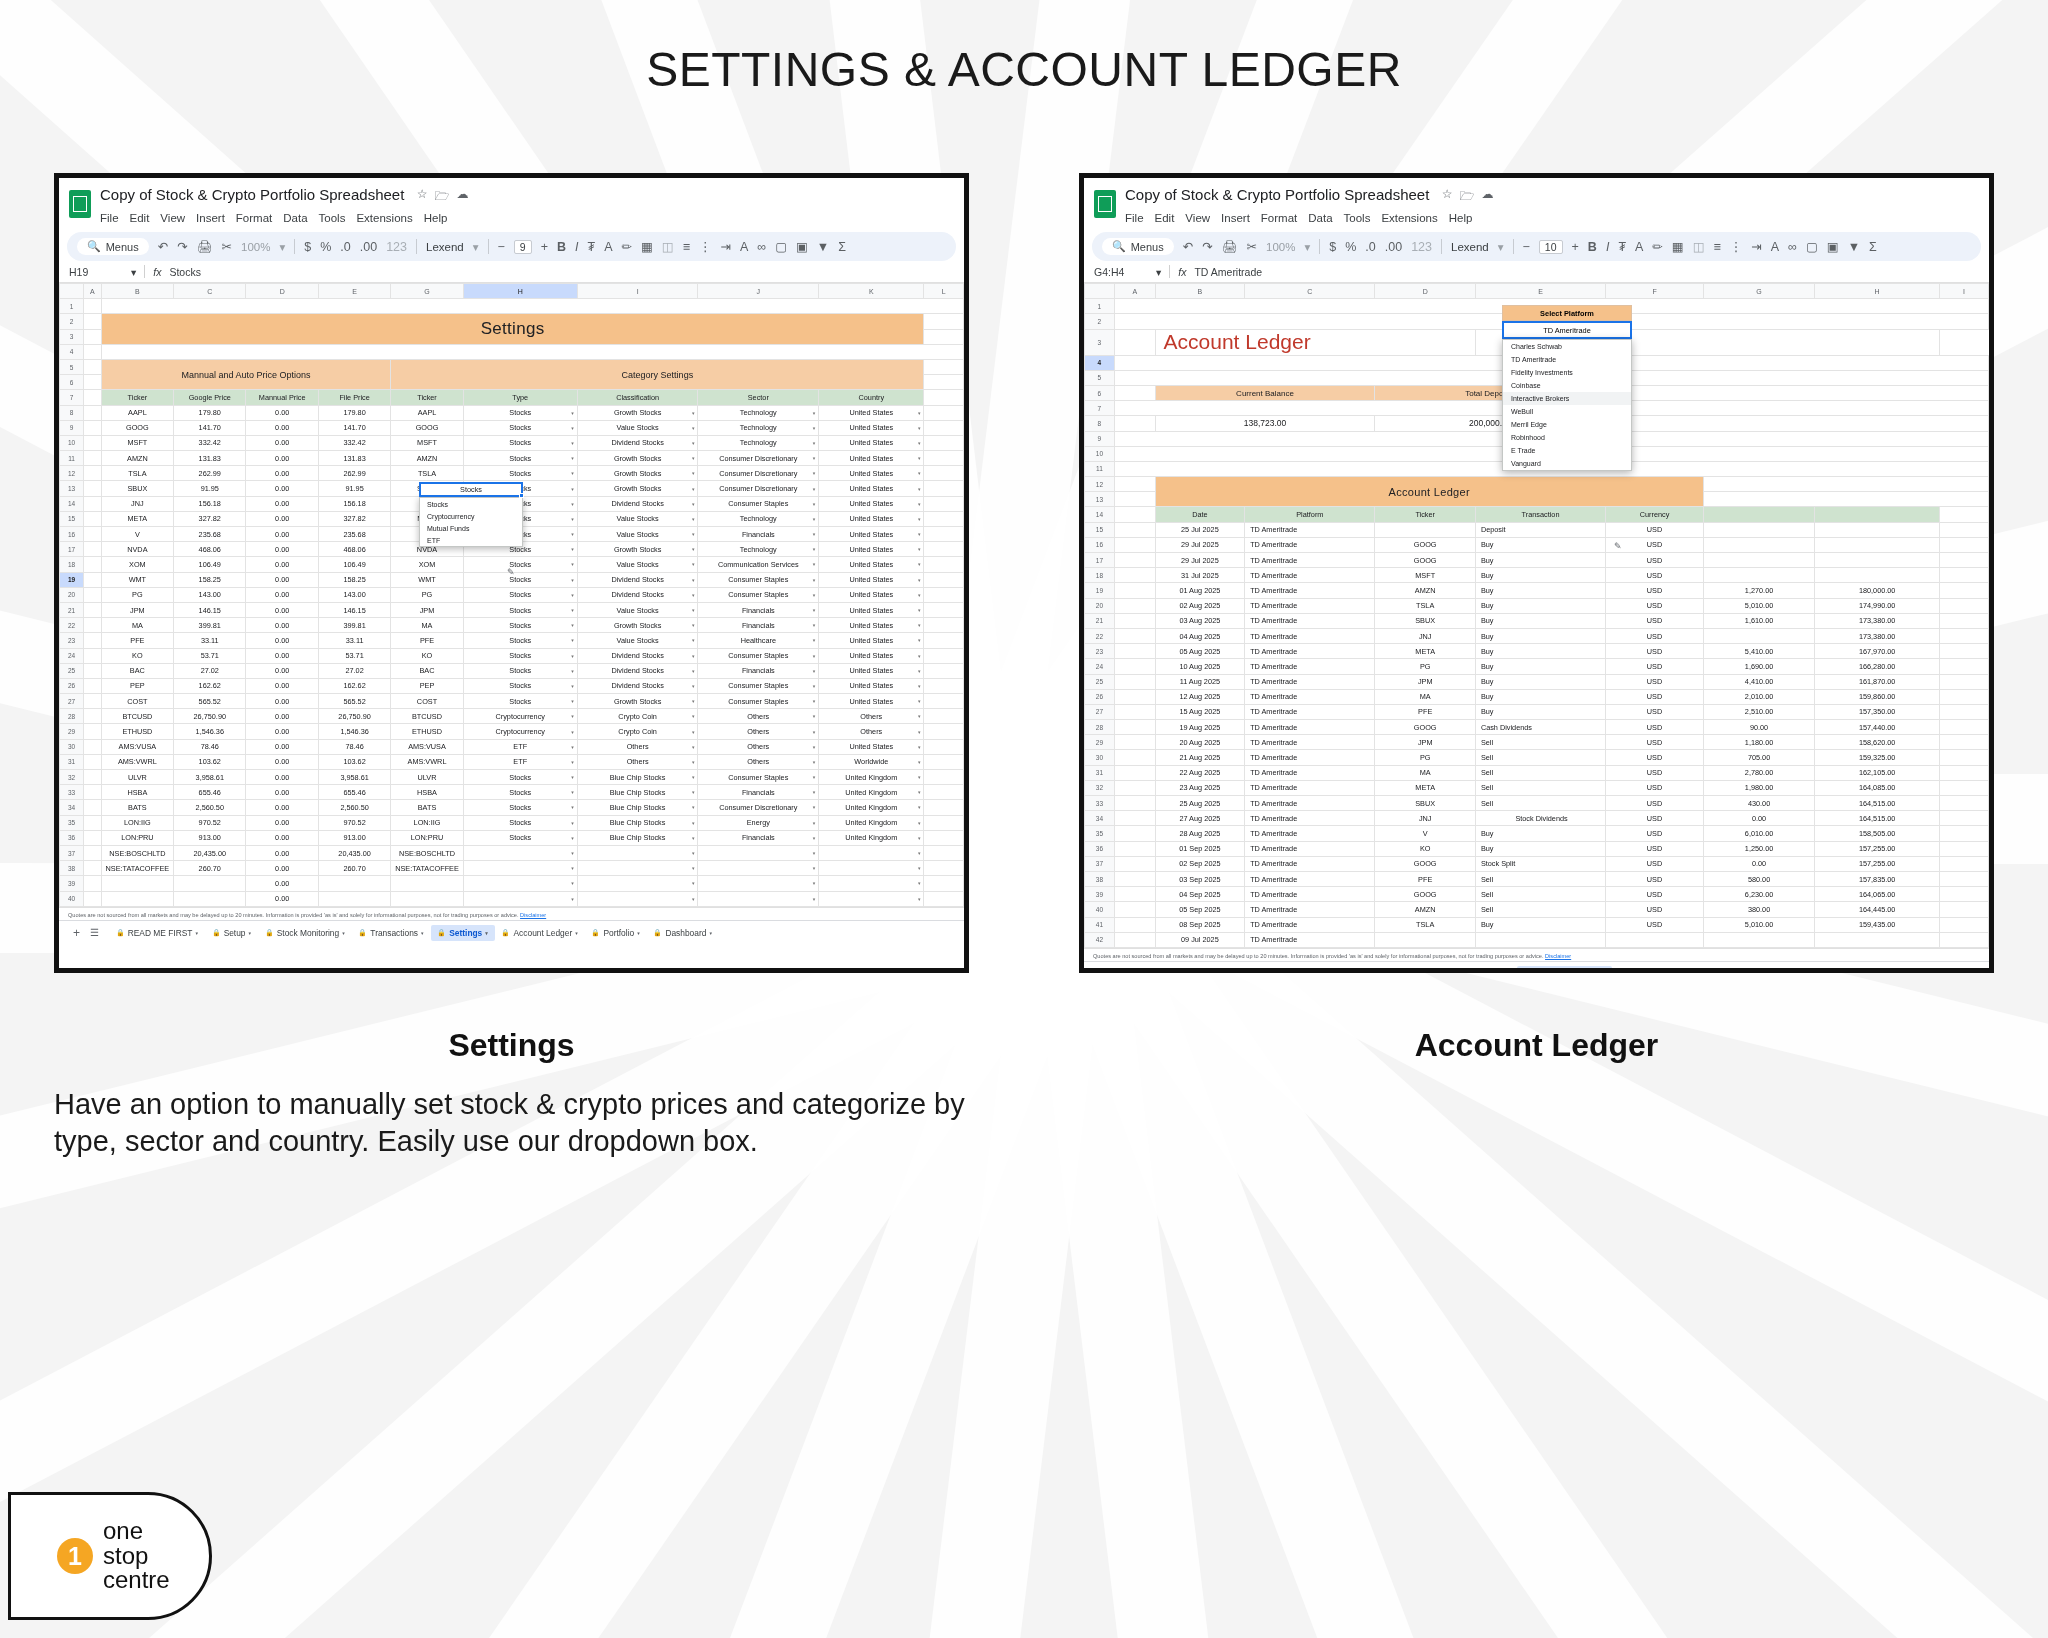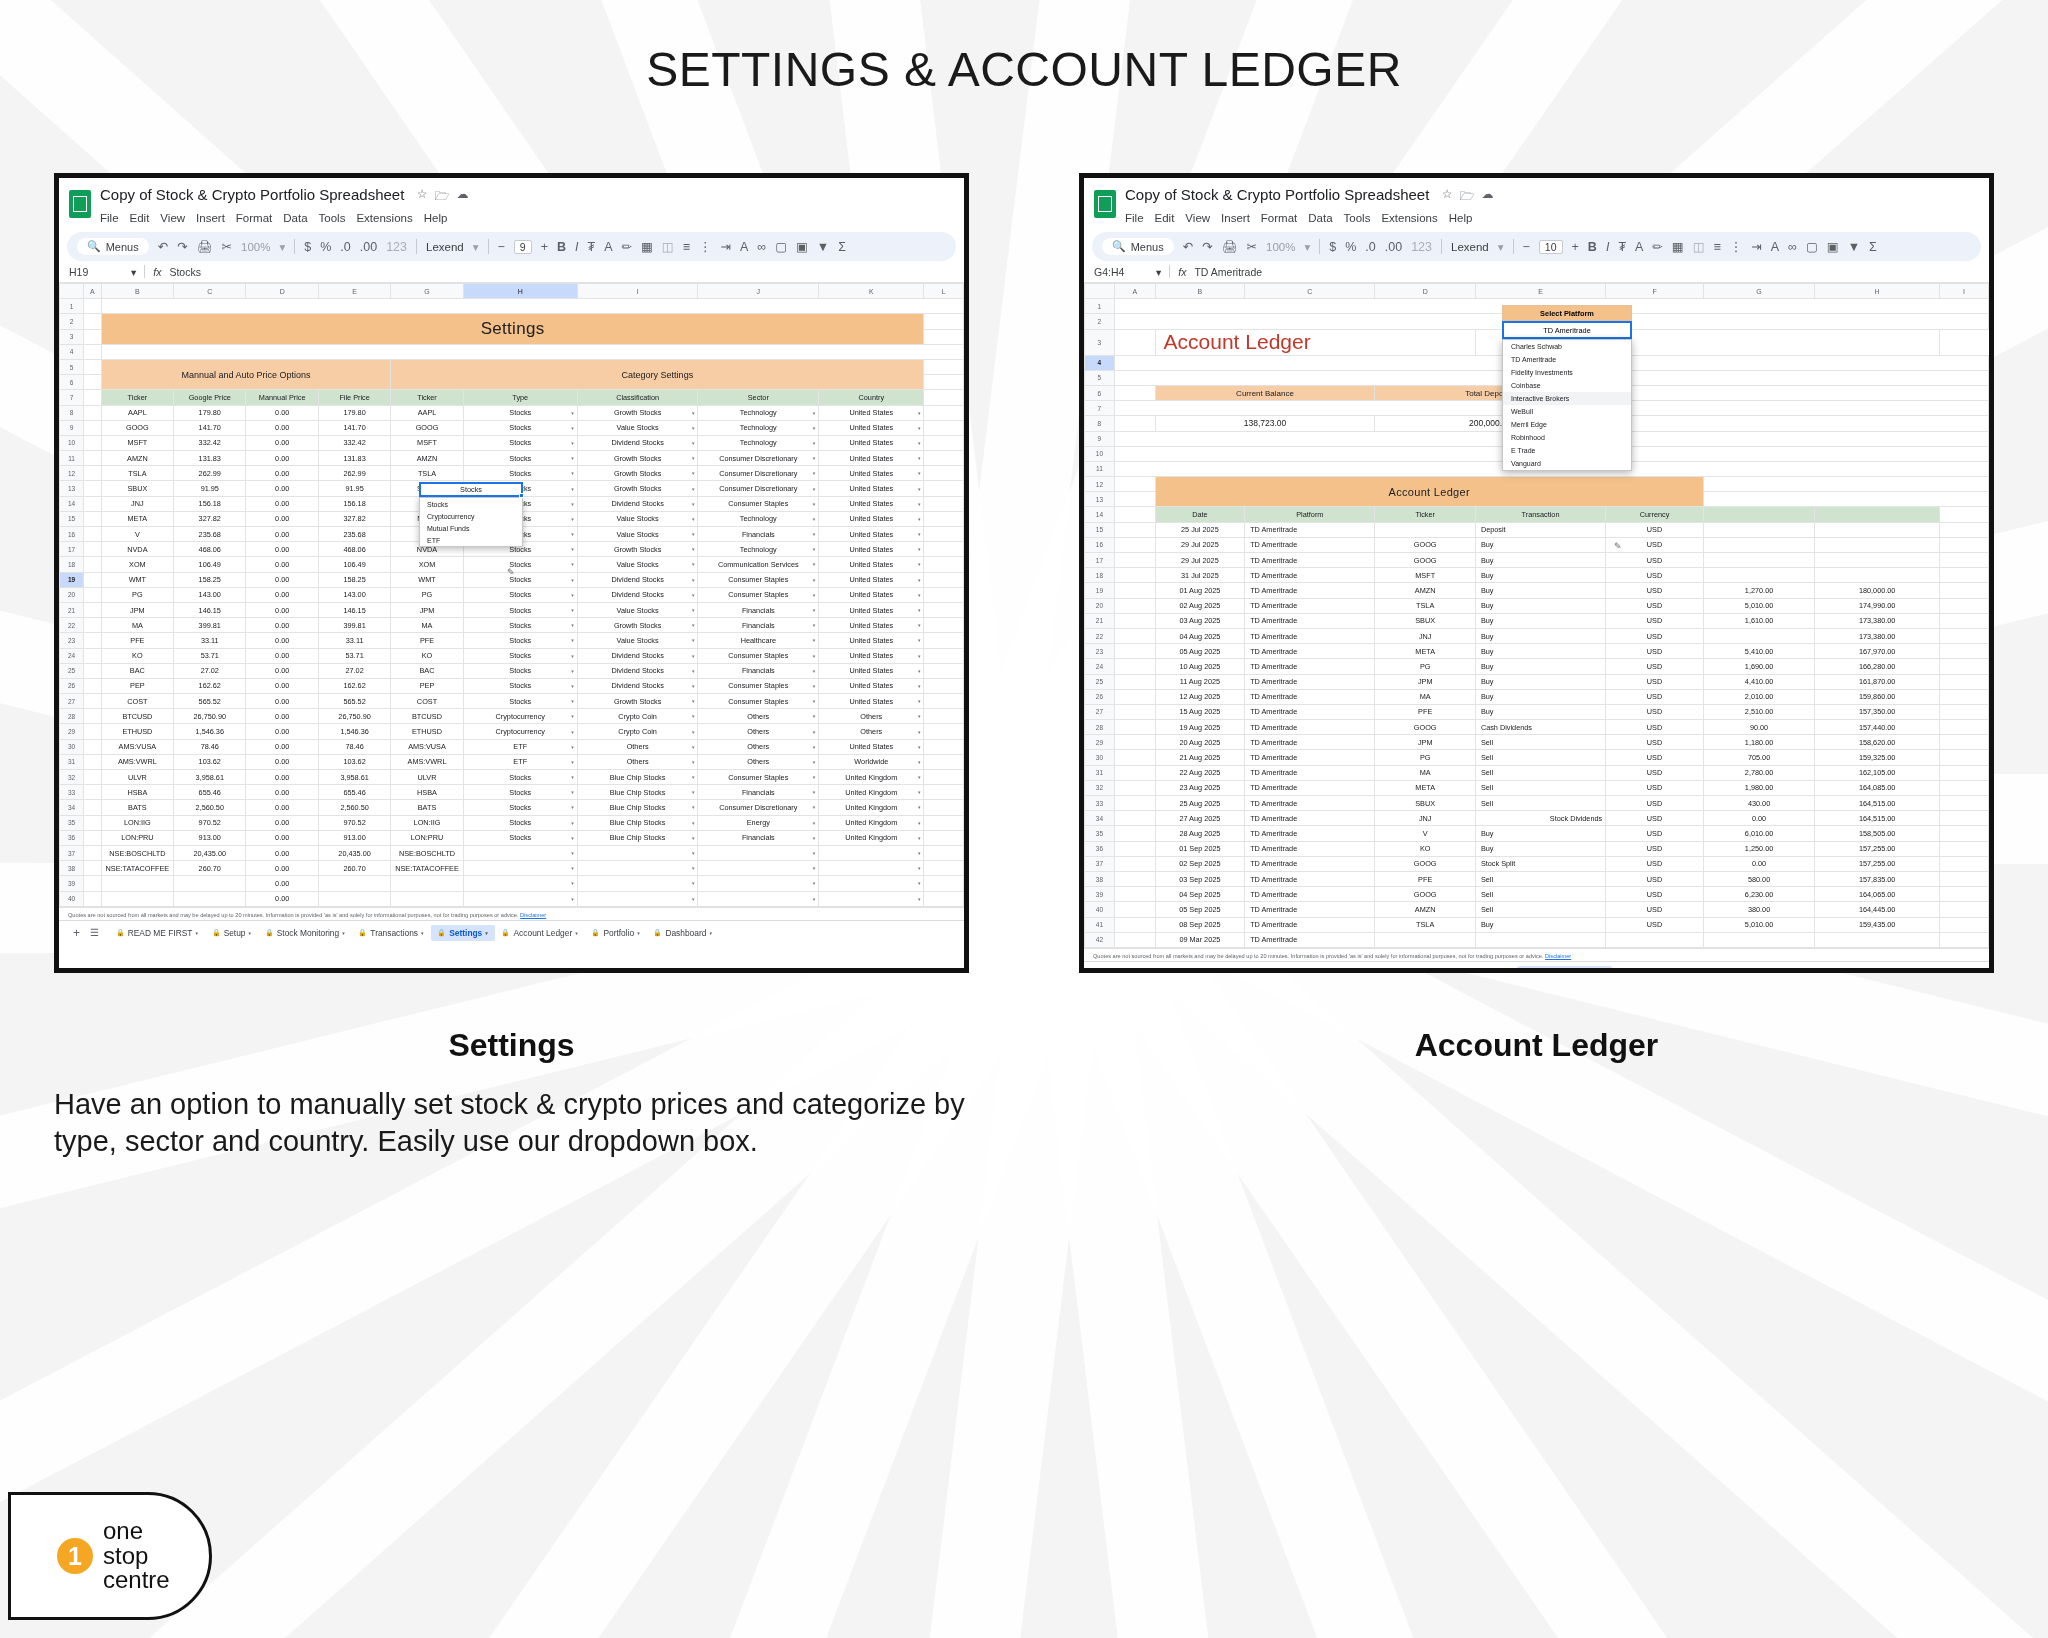--- a/index.html
+++ b/index.html
@@ -1291,21 +1291,21 @@
                   <td class="num">430.00</td>
                   <td class="num">164,515.00</td>
                   <td></td>
                 </tr>
                 <tr>
                   <td class="rowno">34</td>
                   <td></td>
                   <td>27 Aug 2025</td>
                   <td style="text-align:left;padding-left:5px">TD Ameritrade</td>
                   <td>JNJ</td>
-                  <td style="text-align:right;padding-left:5px">Stock Dividends</td>
+                  <td style="text-align:center;padding-left:5px">Stock Dividends</td>
                   <td>USD</td>
                   <td class="num">0.00</td>
                   <td class="num">164,515.00</td>
                   <td></td>
                 </tr>
                 <tr>
                   <td class="rowno">35</td>
                   <td></td>
                   <td>28 Aug 2025</td>
                   <td style="text-align:left;padding-left:5px">TD Ameritrade</td>
@@ -1384,21 +1384,21 @@
                   <td>TSLA</td>
                   <td style="text-align:left;padding-left:5px">Buy</td>
                   <td>USD</td>
                   <td class="num">5,010.00</td>
                   <td class="num">159,435.00</td>
                   <td></td>
                 </tr>
                 <tr>
                   <td class="rowno">42</td>
                   <td></td>
-                  <td>09 Mar 2025</td>
+                  <td>09 Jul 2025</td>
                   <td style="text-align:left;padding-left:5px">TD Ameritrade</td>
                   <td></td>
                   <td style="text-align:left;padding-left:5px"></td>
                   <td></td>
                   <td class="num"></td>
                   <td class="num"></td>
                   <td></td>
                 </tr>
               </tbody>
           </table>

